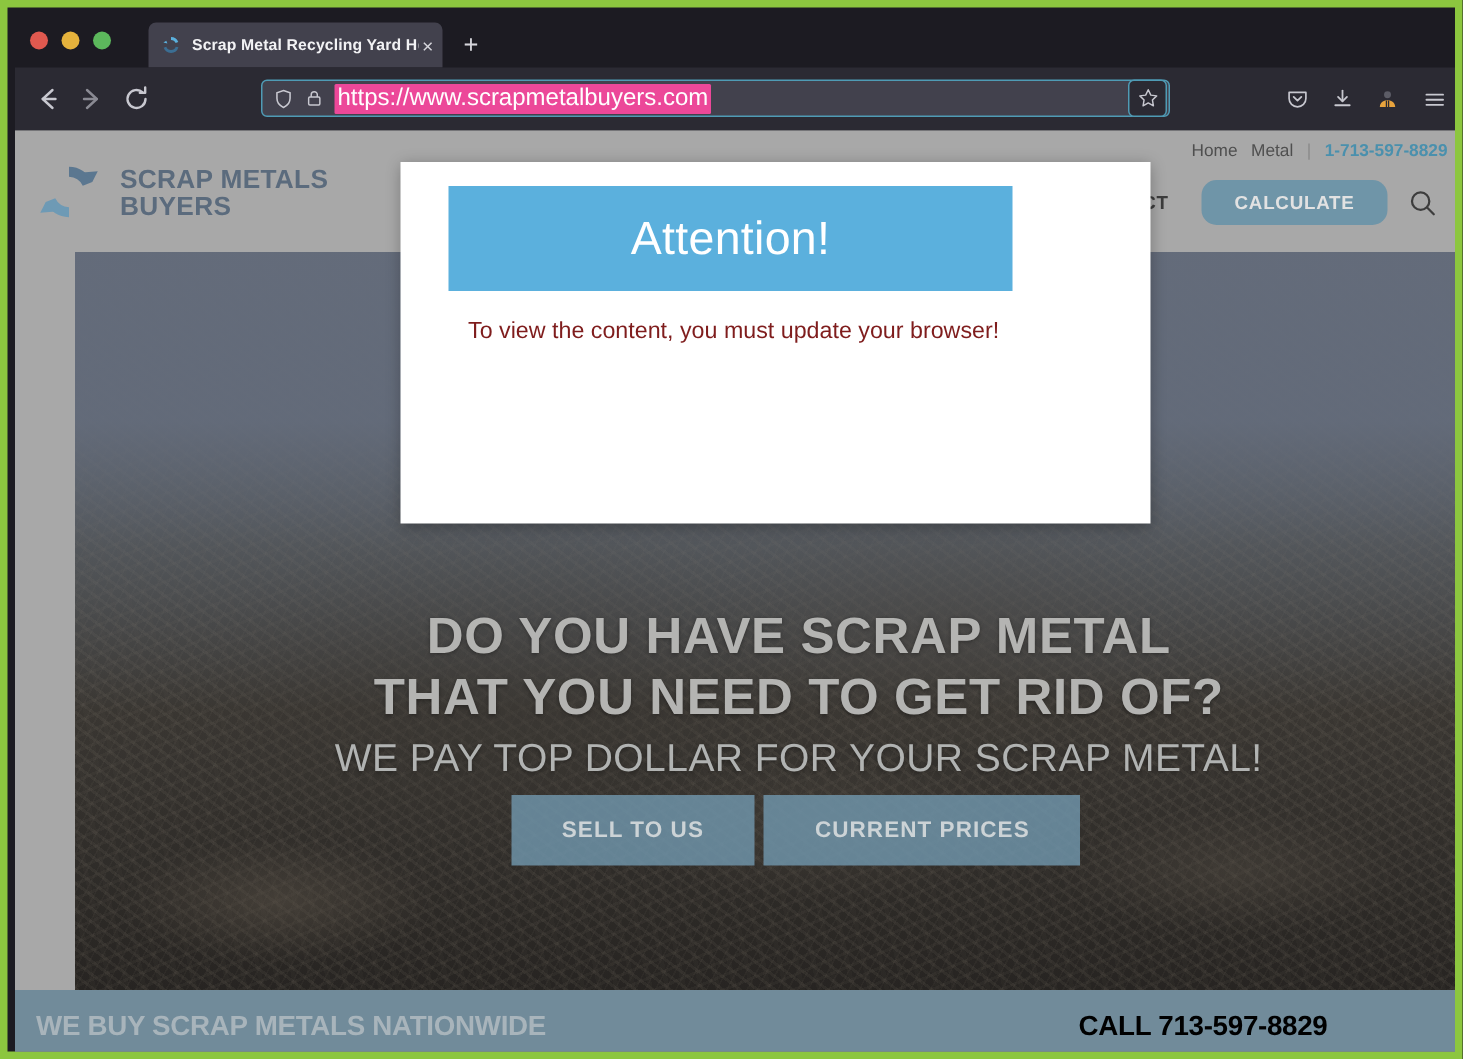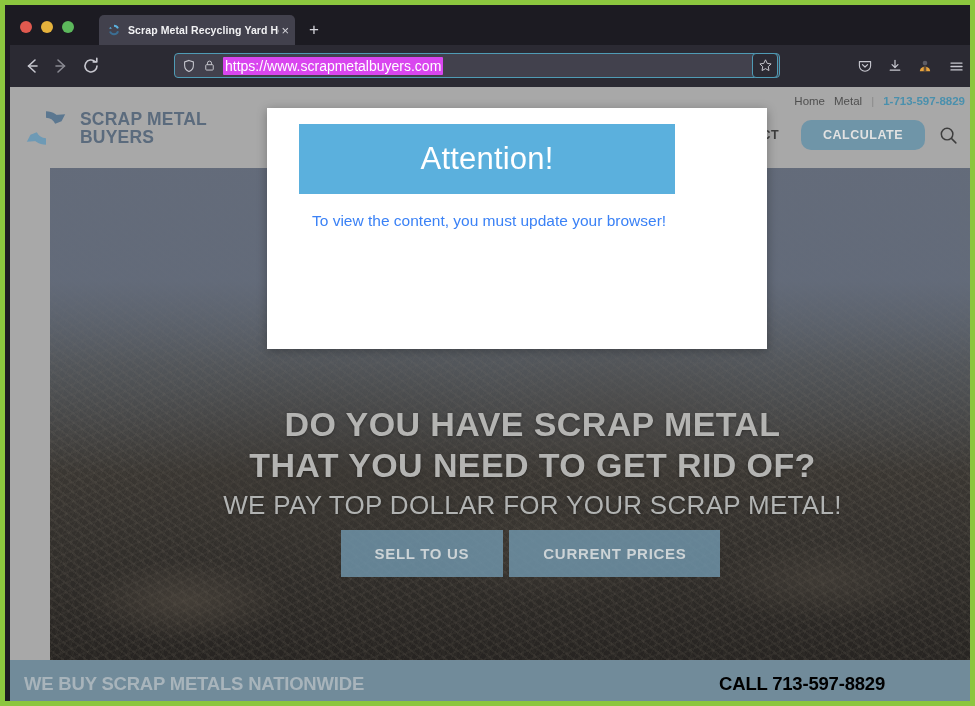--- a/index.html
+++ b/index.html
@@ -119,23 +119,23 @@
   }
   #shield-icon-wrap, #lock-icon-wrap {
     width: 20px; height: 20px;
     display: flex; align-items: center; justify-content: center;
     flex: 0 0 20px;
     color: #c8c8d0;
   }
   #url-text {
     flex: 1 1 auto;
     margin-left: 4px;
-    font-size: 14px;
+    font-size: 16px;
     color: #ffffff;
-    background: #d946ef;
+    background: #ec4899;
     padding: 1px 2px;
     white-space: nowrap;
     overflow: hidden;
     border-radius: 1px;
     width: fit-content;
     flex: 0 1 auto;
   }
   #bookmark-star {
     position: absolute;
     left: 742px; top: 8px;
@@ -353,21 +353,21 @@
   }
   #modal-title {
     color: #ffffff;
     font-size: 31px;
     letter-spacing: .2px;
   }
   #modal-message {
     position: absolute;
     left: 45px; top: 100px;
     width: 366px;
-    color: #3b82f6;
+    color: #7f1d1d;
     font-size: 15.5px;
     line-height: 25px;
   }
   #modal-action-button {
     position: absolute;
     left: 32px; top: 186px;
     width: 376px; height: 41px;
     background: #5bb0dd;
     color: #ffffff;
     font-size: 14.5px;
@@ -474,21 +474,21 @@
     <div id="site-header">
       <div id="site-logo">
         <svg id="logo-mark" viewBox="0 0 48 48">
           <path d="M24 6.5c7.2 0 13.4 4.3 16.2 10.5l-6.6 2.6A11.3 11.3 0 0 0 24 13.4z" fill="#5b7790"></path>
           <path d="M40.2 17 44 9.6l-10.6.9z" fill="#5b7790"></path>
           <path d="M24 41.5c-7.2 0-13.4-4.3-16.2-10.5l6.6-2.6A11.3 11.3 0 0 0 24 34.6z" fill="#6e9ab5"></path>
           <path d="M7.8 31 4 38.4l10.6-.9z" fill="#6e9ab5"></path>
           <circle cx="24" cy="24" r="6.6" fill="none" stroke="#a8a8a8" stroke-width="0"></circle>
         </svg>
         <div id="logo-text">
-          <div>SCRAP METAL</div>
+          <div>SCRAP METALS</div>
           <div>BUYERS</div>
         </div>
       </div>
 
       <div id="header-top-row">
         <span class="top-link">Home</span>
         <span class="top-link">Metal</span>
         <span id="top-divider">|</span>
         <span id="header-phone">1-713-597-8829</span>
       </div>

